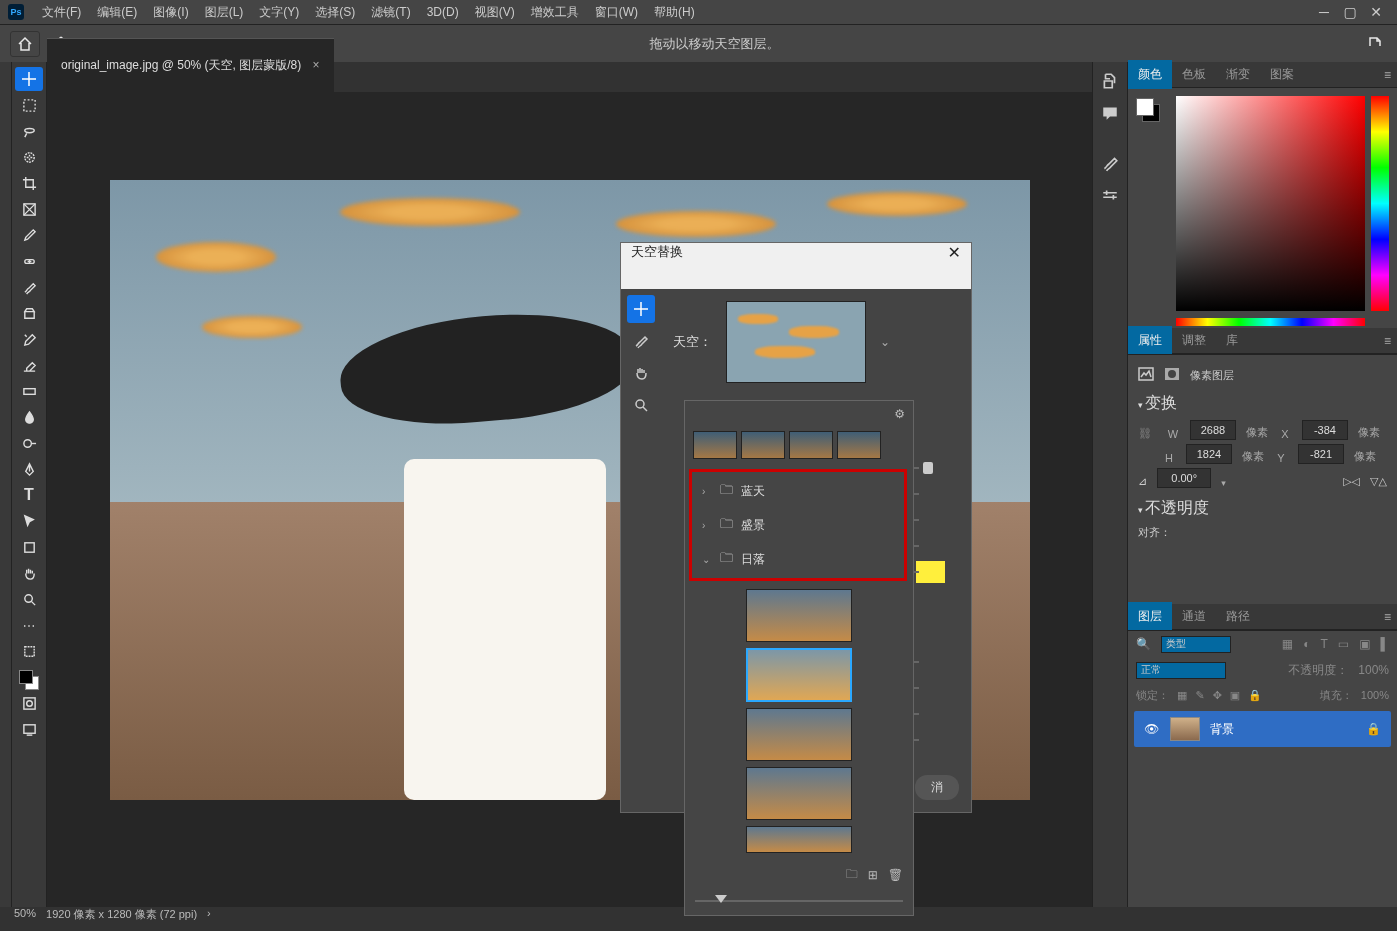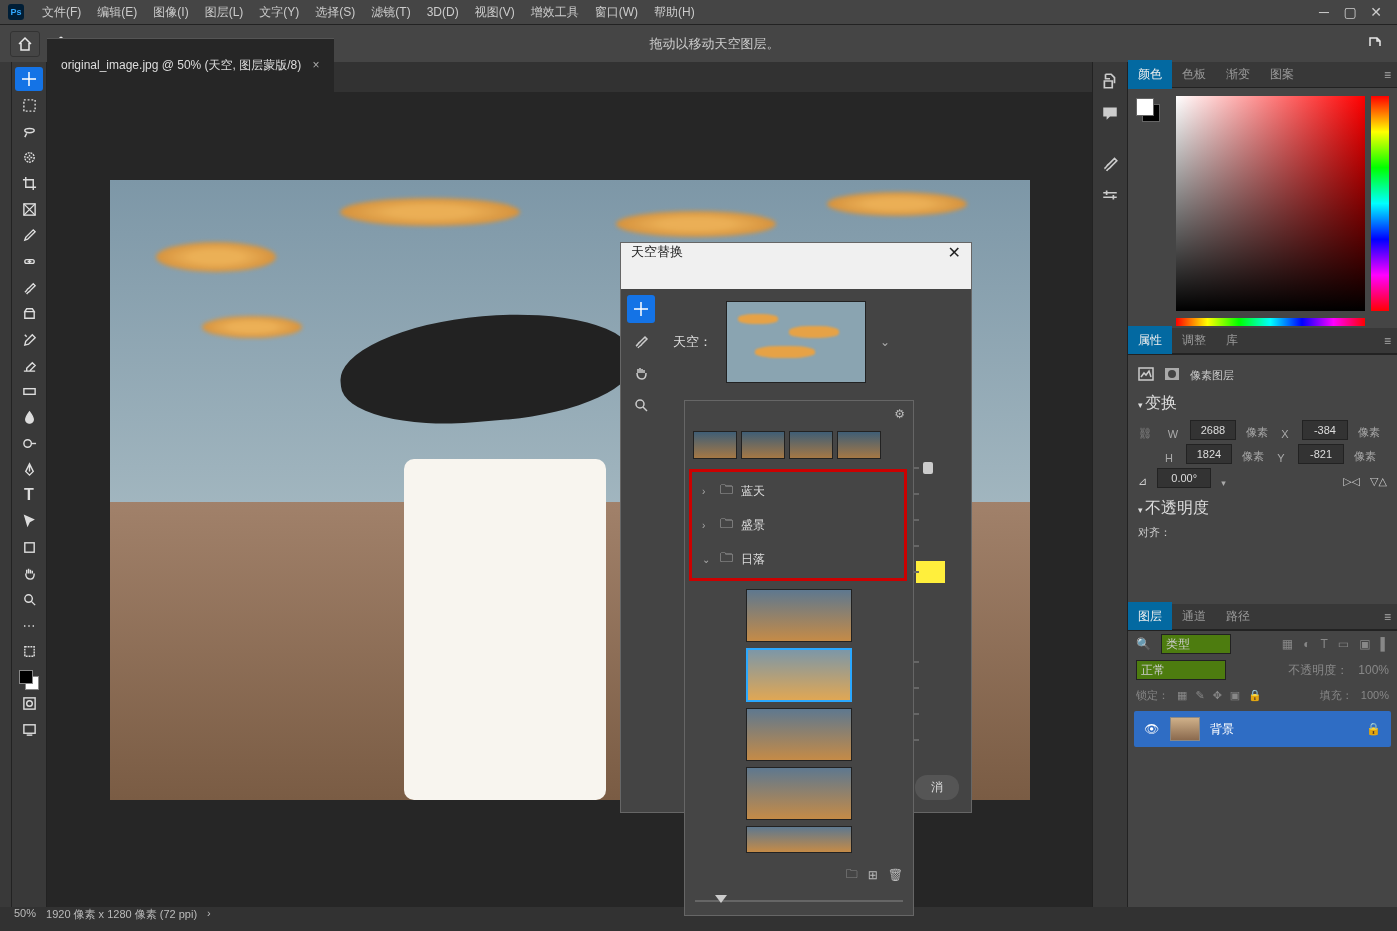--- a/index.html
+++ b/index.html
@@ -49,21 +49,21 @@
 .color-panel .bottom-strip { position:absolute; left:48px; right:32px; bottom:2px; height:8px; background: linear-gradient(to right, #f00, #ff0, #0f0, #0ff, #00f, #f0f, #f00);}
 .props-panel { border-top:1px solid #222; padding:8px 10px; flex:0 0 auto; height:250px;}
 .props-panel .row { display:flex; align-items:flex-end; margin:4px 0; gap:10px; font-size:11px; color:#ccc;}
 .props-panel .sec-head { margin:10px 0 6px; font-size:16px; color:#ddd;}
 .props-panel .sec-head::before { content:"▾ "; font-size:9px;}
 .props-panel .numfield { width:46px; height:20px; background:#333; border:1px solid #222; color:#ddd; text-align:center; font-size:11px;}
 .props-panel .lbl { width:14px; text-align:center; color:#aaa;}
 .props-panel .unit { color:#aaa;}
 .layers-panel { border-top:1px solid #222; flex:1; display:flex; flex-direction:column; }
 .layers-panel .toolbar-row { height:26px; display:flex; align-items:center; padding:0 8px; gap:10px; color:#888; font-size:12px;}
-.layers-panel .toolbar-row input{ background:#4d7c0f; border:1px solid #222; color:#ccc; font-size:12px; padding:2px 4px; width:70px;}
+.layers-panel .toolbar-row input{ background:#0369a1; border:1px solid #222; color:#ccc; font-size:10px; padding:2px 4px; width:70px;}
 .layers-panel .lock-row{ padding:0 8px; display:flex; align-items:center; gap:8px; color:#888; font-size:11px; height:24px;}
 .layers-panel .layer-item { display:flex; align-items:center; padding:6px 10px; gap:10px; background:#2f6dc4; color:#fff; margin:4px 6px; border-radius:2px;}
 .layers-panel .layer-item .eye { width:16px;}
 .layers-panel .layer-item .thumb { width:30px; height:24px; background: linear-gradient(#cfb089,#8b6a4e); border:1px solid #888;}
 .status-bar { height:24px; background:#323232; display:flex; align-items:flex-start; padding:0 14px; color:#bbb; font-size:11px; }
 .status-bar .seg{ margin-right:10px;}
 .sky-dialog { position:absolute; left:620px; top:242px; width:352px; background:#444; border:1px solid #666; }
 .sky-dialog .title { height:46px; background:#f0f0f0; color:#222; display:flex; padding:0 10px; font-size:13px;}
 .sky-dialog .title .close { margin-left:auto; font-size:16px; cursor:pointer;}
 .sky-dialog .body-area { display:flex; }

